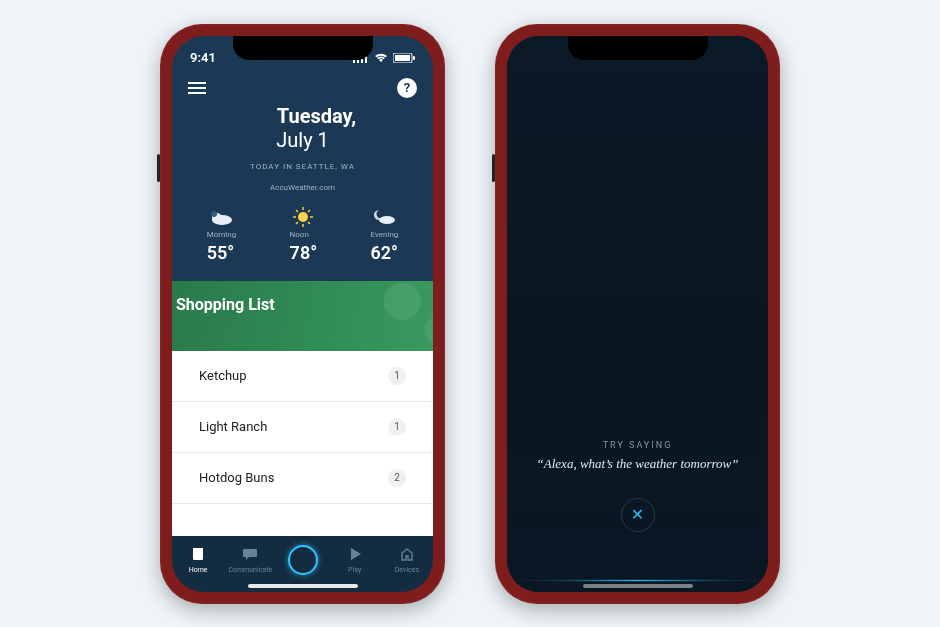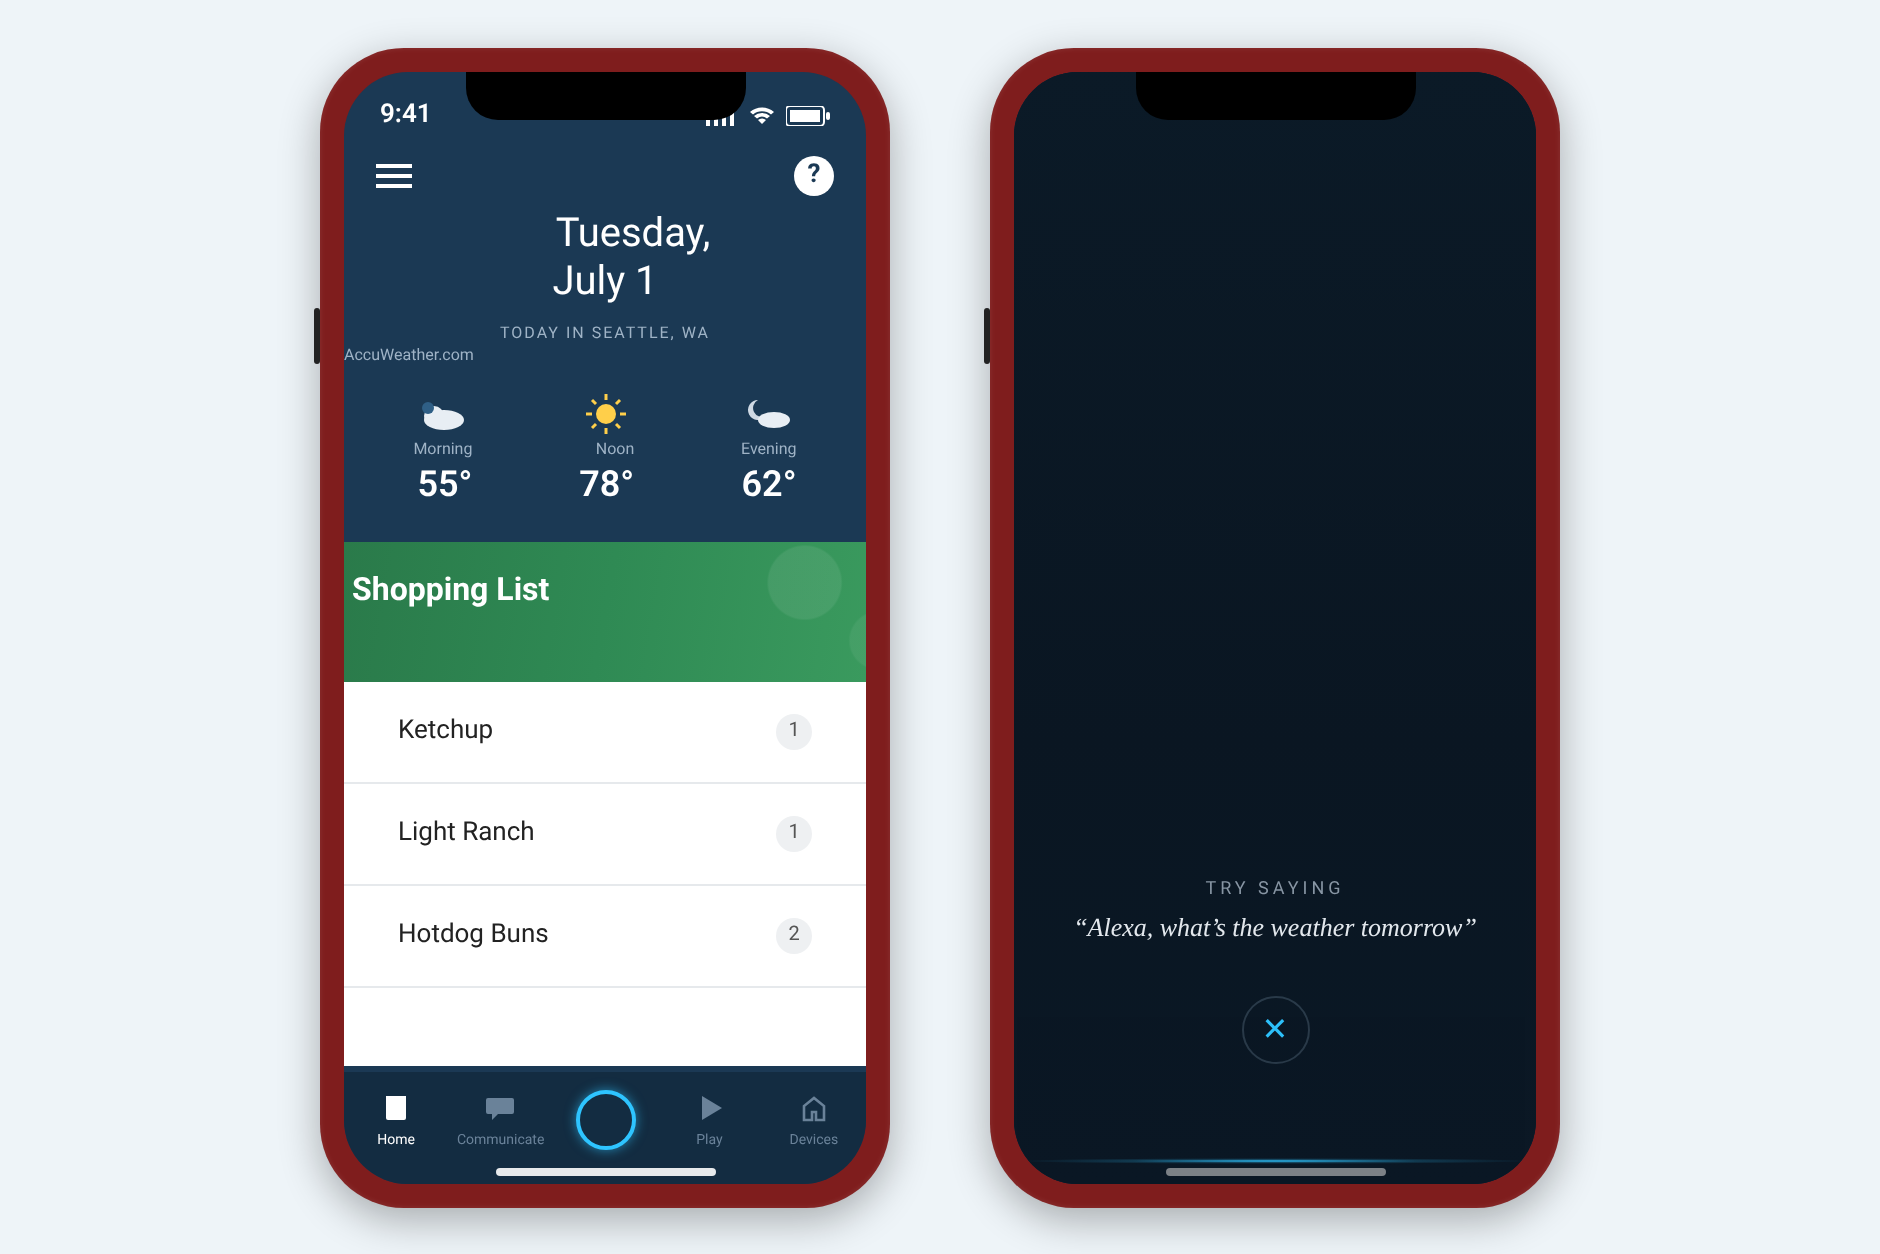--- a/index.html
+++ b/index.html
@@ -72,33 +72,33 @@
   }
   .hamburger { display:flex; flex-direction:column; gap:3px; }
   .hamburger span { width:18px; height:2px; background:#fff; display:block; }
   .help-circle {
     width:20px; height:20px; border-radius:50%;
     background:#fff; color:#1b3954;
     font-size:13px; font-weight:700;
     display:flex; align-items:center; justify-content:center;
   }
   .date-block { text-align:center; color:#fff; margin-top:2px; }
-  .date-day { font-size:20px; font-weight:400;margin-left:28px; }
+  .date-day { font-size:20px; font-weight:700;margin-left:28px; }
   .date-num { font-size:20px; font-weight:400; }
   .weather-header {
     text-align:center; margin-top:10px;
     font-size:8px; letter-spacing:1px; color:#9fb3c6;
   }
-  .weather-source { font-size:8px; color:#9fb3c6; margin-top:2px; text-align:left; }
+  .weather-source { font-size:8px; color:#9fb3c6; margin-top:12px; text-align:center; }
   .forecast {
     display:flex; justify-content:space-around;
     padding: 14px 8px 18px 8px;
     color:#fff;
   }
-  .forecast-item { text-align:right; font-size:9px; }
+  .forecast-item { text-align:left; font-size:9px; }
   .forecast-item .wicon { height:22px; display:flex; align-items:center; justify-content:center; margin-bottom:2px; }
   .forecast-item .temp { font-size:18px; font-weight:600; margin-top:3px; }
   .forecast-item .label { color:#9fb3c6; font-size:8px; }
 
   .card-area {
     background:#fff;
     margin:0;
     height: 262px;
     display:flex; flex-direction:column;
   }

